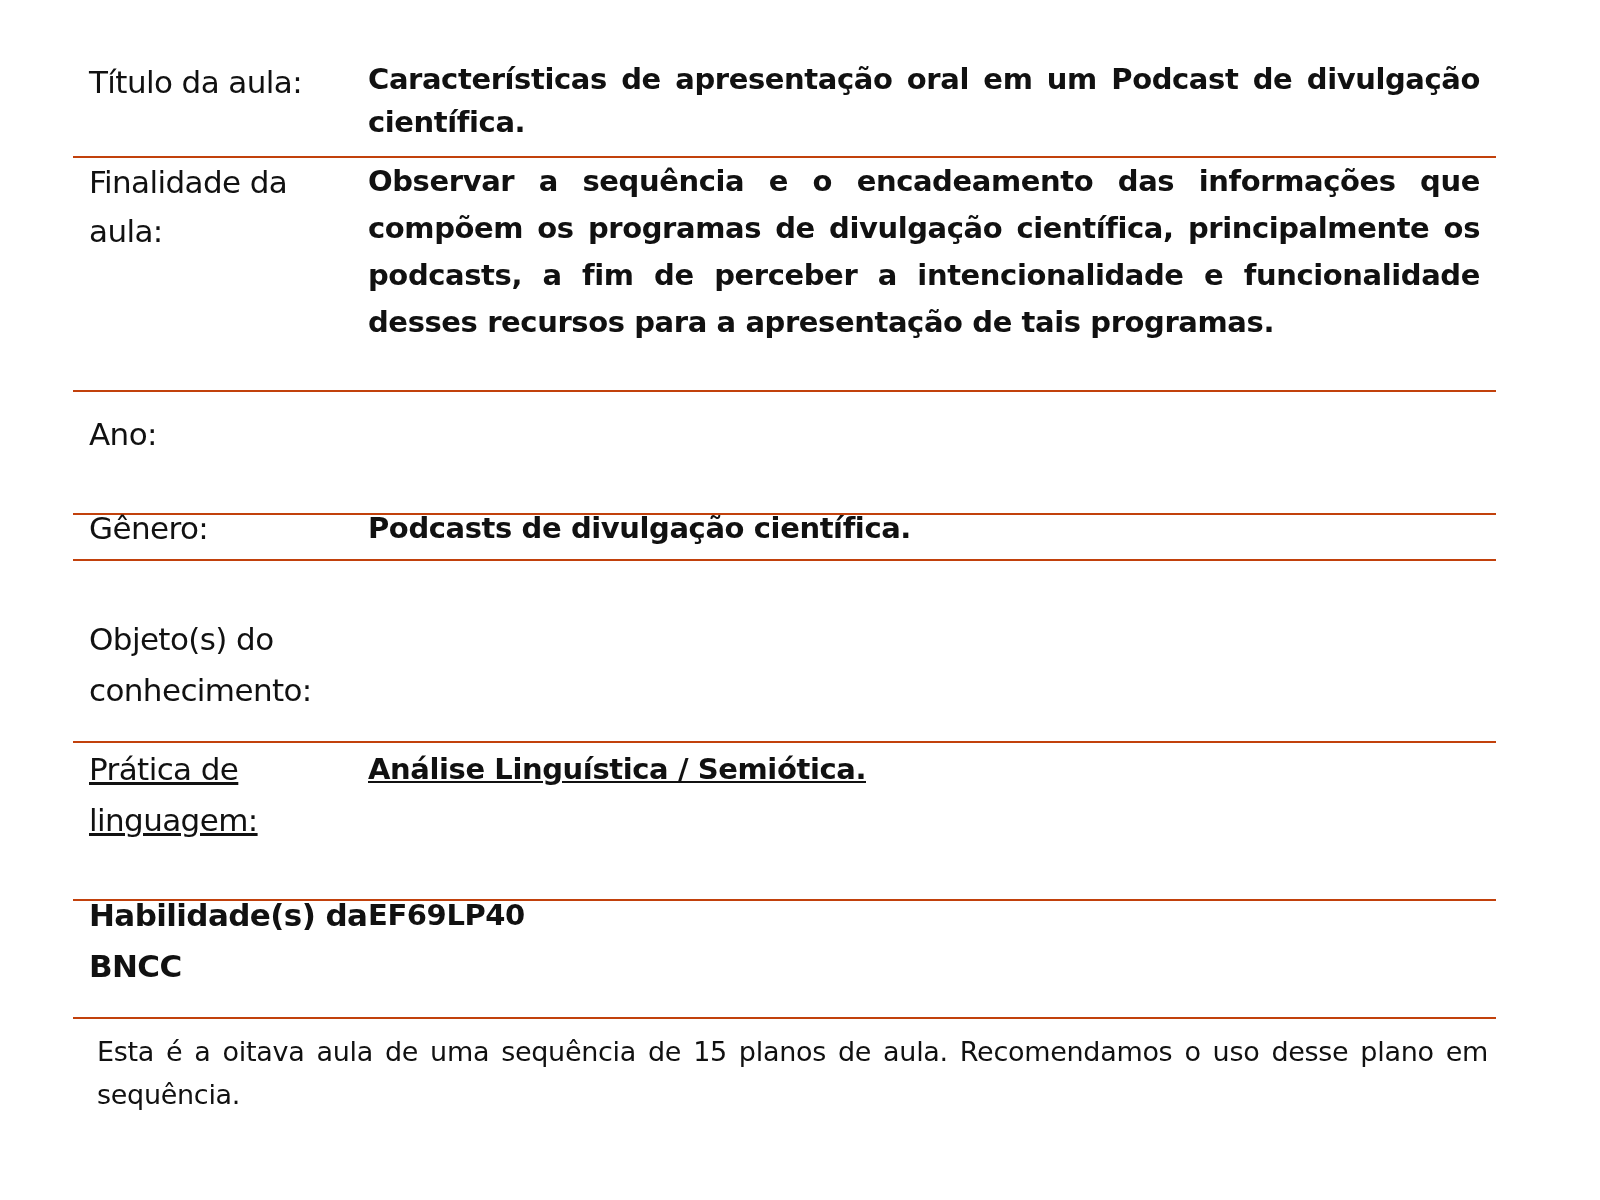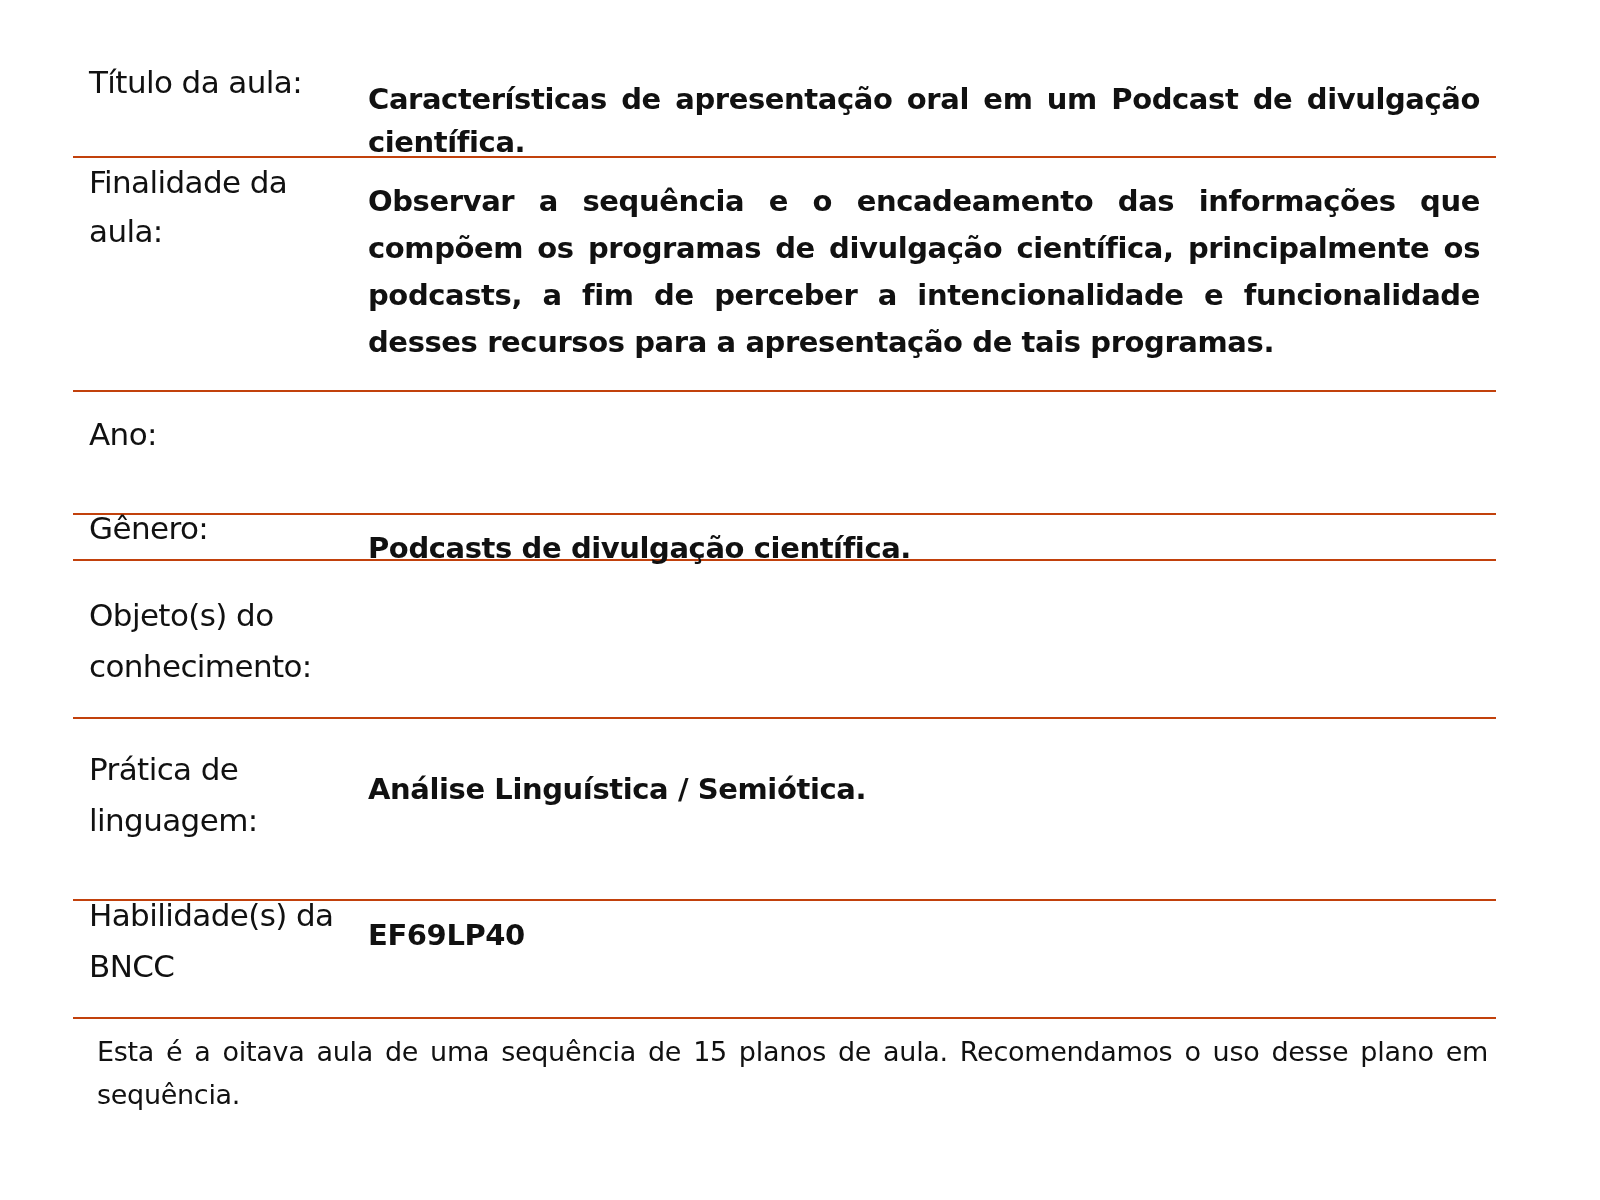--- a/index.html
+++ b/index.html
@@ -34,21 +34,20 @@
     }
     .value {
       flex: 1 1 auto;
       padding-right: 16px;
       box-sizing: border-box;
       font-size: 29px;
       font-weight: bold;
       color: #111;
       text-align: justify;
       letter-spacing: -0.4px;
-      margin-top: 20px;
     }
     .row-abs {
       position: absolute;
       left: 0;
       width: 1423px;
       display: flex;
       align-items: flex-start;
       border-bottom: 2px solid #c2410c;
       box-sizing: border-box;
     }
@@ -81,28 +80,28 @@
 
   <div class="row-abs" style="top:392px; height:123px; padding-top:18px;">
     <div class="label" style="line-height:49px;">Ano:</div>
   </div>
 
   <div class="row-abs" style="top:488px; height:73px; padding-top:16px;">
     <div class="label" style="line-height:49px;">Gênero:</div>
     <div class="value" style="line-height:49px;">Podcasts de divulgação científica.</div>
   </div>
 
-  <div class="row-abs" style="top:574px; height:145px; padding-top:16px;">
+  <div class="row-abs" style="top:598px; height:145px; padding-top:16px;">
     <div class="label" style="line-height:51px;">Objeto(s) do conhecimento:</div>
   </div>
 
-  <div class="row-abs" style="top:727px; height:174px; padding-top:17px;">
+  <div class="row-abs" style="top:727px; height:174px; padding-top:17px;text-decoration:underline;">
     <div class="label" style="line-height:51px;">Prática de linguagem:</div>
     <div class="value" style="line-height:51px;">Análise Linguística / Semiótica.</div>
   </div>
 
   <div class="row-abs" style="top:873px; height:146px; padding-top:17px;">
-    <div class="label" style="line-height:51px;">Habilidade(s) da BNCC</div>
+    <div class="label" style="line-height:51px;font-weight:bold;">Habilidade(s) da BNCC</div>
     <div class="value" style="line-height:51px;">EF69LP40</div>
   </div>
 
   <div class="note">Esta é a oitava aula de uma sequência de 15 planos de aula. Recomendamos o uso desse plano em sequência.</div>
 </div>
 
 </body></html>

